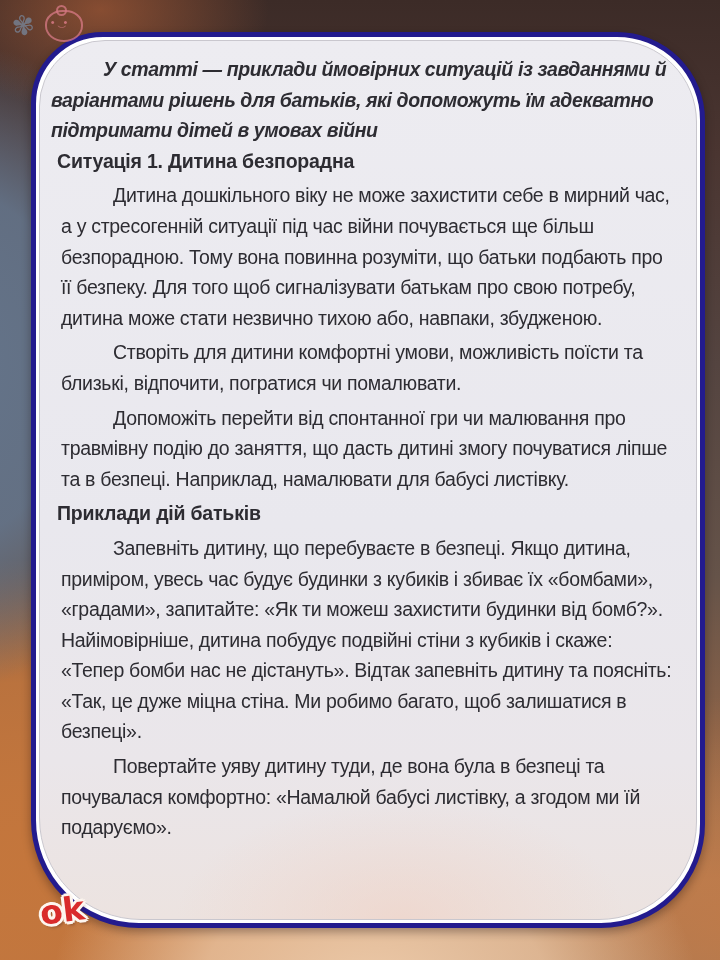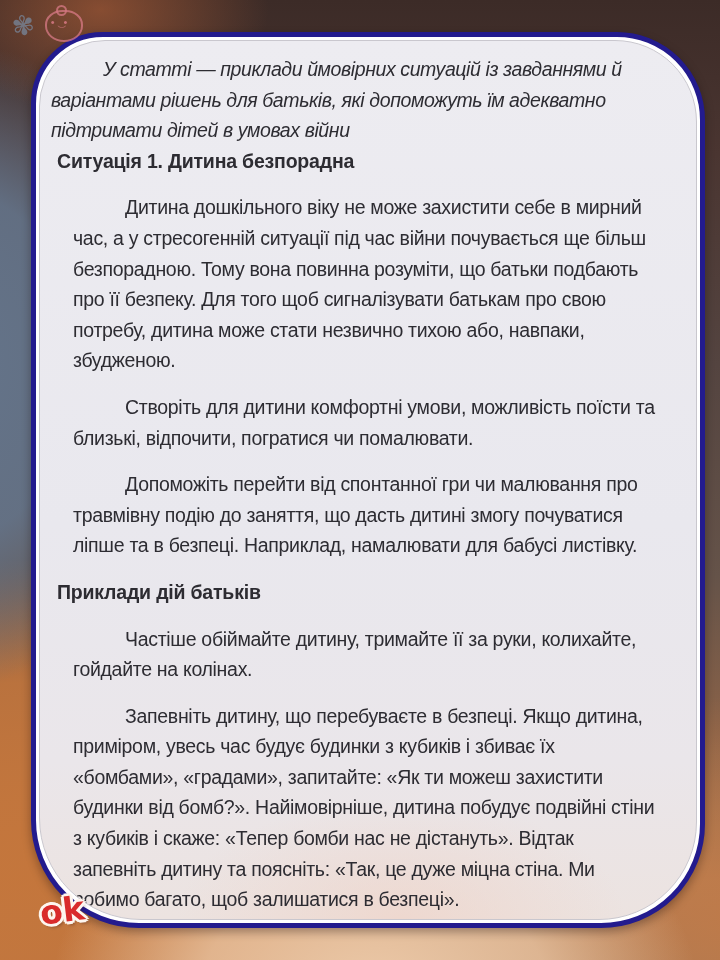--- a/index.html
+++ b/index.html
@@ -67,31 +67,31 @@
   .content {
     position: absolute; inset: 0;
     padding: 13px 20px 0 17px;
     color: #2d2c32;
     font-size: 19.5px;
     line-height: 30.6px;
     letter-spacing: -0.3px;
   }
   .intro {
     font-style: italic;
-    font-weight: normal;
+    font-weight: bold;
     margin: 0 0 0 -6px;
     text-indent: 52px;
     letter-spacing: -0.4px;
   }
   .heading {
     font-weight: bold;
     letter-spacing: -0.2px;
   }
   .para {
-    margin: 16px;
+    margin: 4px;
     text-indent: 52px;
   }
   .ok-sticker {
     position: absolute; left: 40px; bottom: 30px;
     z-index: 4;
     font-family: "DejaVu Sans", sans-serif;
     font-weight: bold;
     font-size: 33px;
     color: #d92b2b;
     transform: rotate(-7deg);
@@ -119,21 +119,20 @@
 
       <p class="intro">У статті — приклади ймовірних ситуацій із завданнями й варіантами рішень для батьків, які допоможуть їм адекватно підтримати дітей в умовах війни</p>
 
       <div class="heading">Ситуація 1. Дитина безпорадна</div>
       <p class="para">Дитина дошкільного віку не може захистити себе в мирний час, а у стресогенній ситуації під час війни почувається ще більш безпорадною. Тому вона повинна розуміти, що батьки подбають про її безпеку. Для того щоб сигналізувати батькам про свою потребу, дитина може стати незвично тихою або, навпаки, збудженою.</p>
 
       <p class="para">Створіть для дитини комфортні умови, можливість поїсти та близькі, відпочити, погратися чи помалювати.</p>
       <p class="para">Допоможіть перейти від спонтанної гри чи малювання про травмівну подію до заняття, що дасть дитині змогу почуватися ліпше та в безпеці. Наприклад, намалювати для бабусі листівку.</p>
 
       <div class="heading">Приклади дій батьків</div>
-      <p class="para">Частіше обіймайте дитину, тримайте її за руки, колихайте, гойдайте на колінах.</p>
       <p class="para">Запевніть дитину, що перебуваєте в безпеці. Якщо дитина, приміром, увесь час будує будинки з кубиків і збиває їх «бомбами», «градами», запитайте: «Як ти можеш захистити будинки від бомб?». Найімовірніше, дитина побудує подвійні стіни з кубиків і скаже: «Тепер бомби нас не дістануть». Відтак запевніть дитину та поясніть: «Так, це дуже міцна стіна. Ми робимо багато, щоб залишатися в безпеці».</p>
       <p class="para">Повертайте уяву дитину туди, де вона була в безпеці та почувалася комфортно: «Намалюй бабусі листівку, а згодом ми їй подаруємо».</p>
 
     </div>
   </div>
 </div>
 
 <div class="ok-sticker">ok</div>
 
 </body></html>

